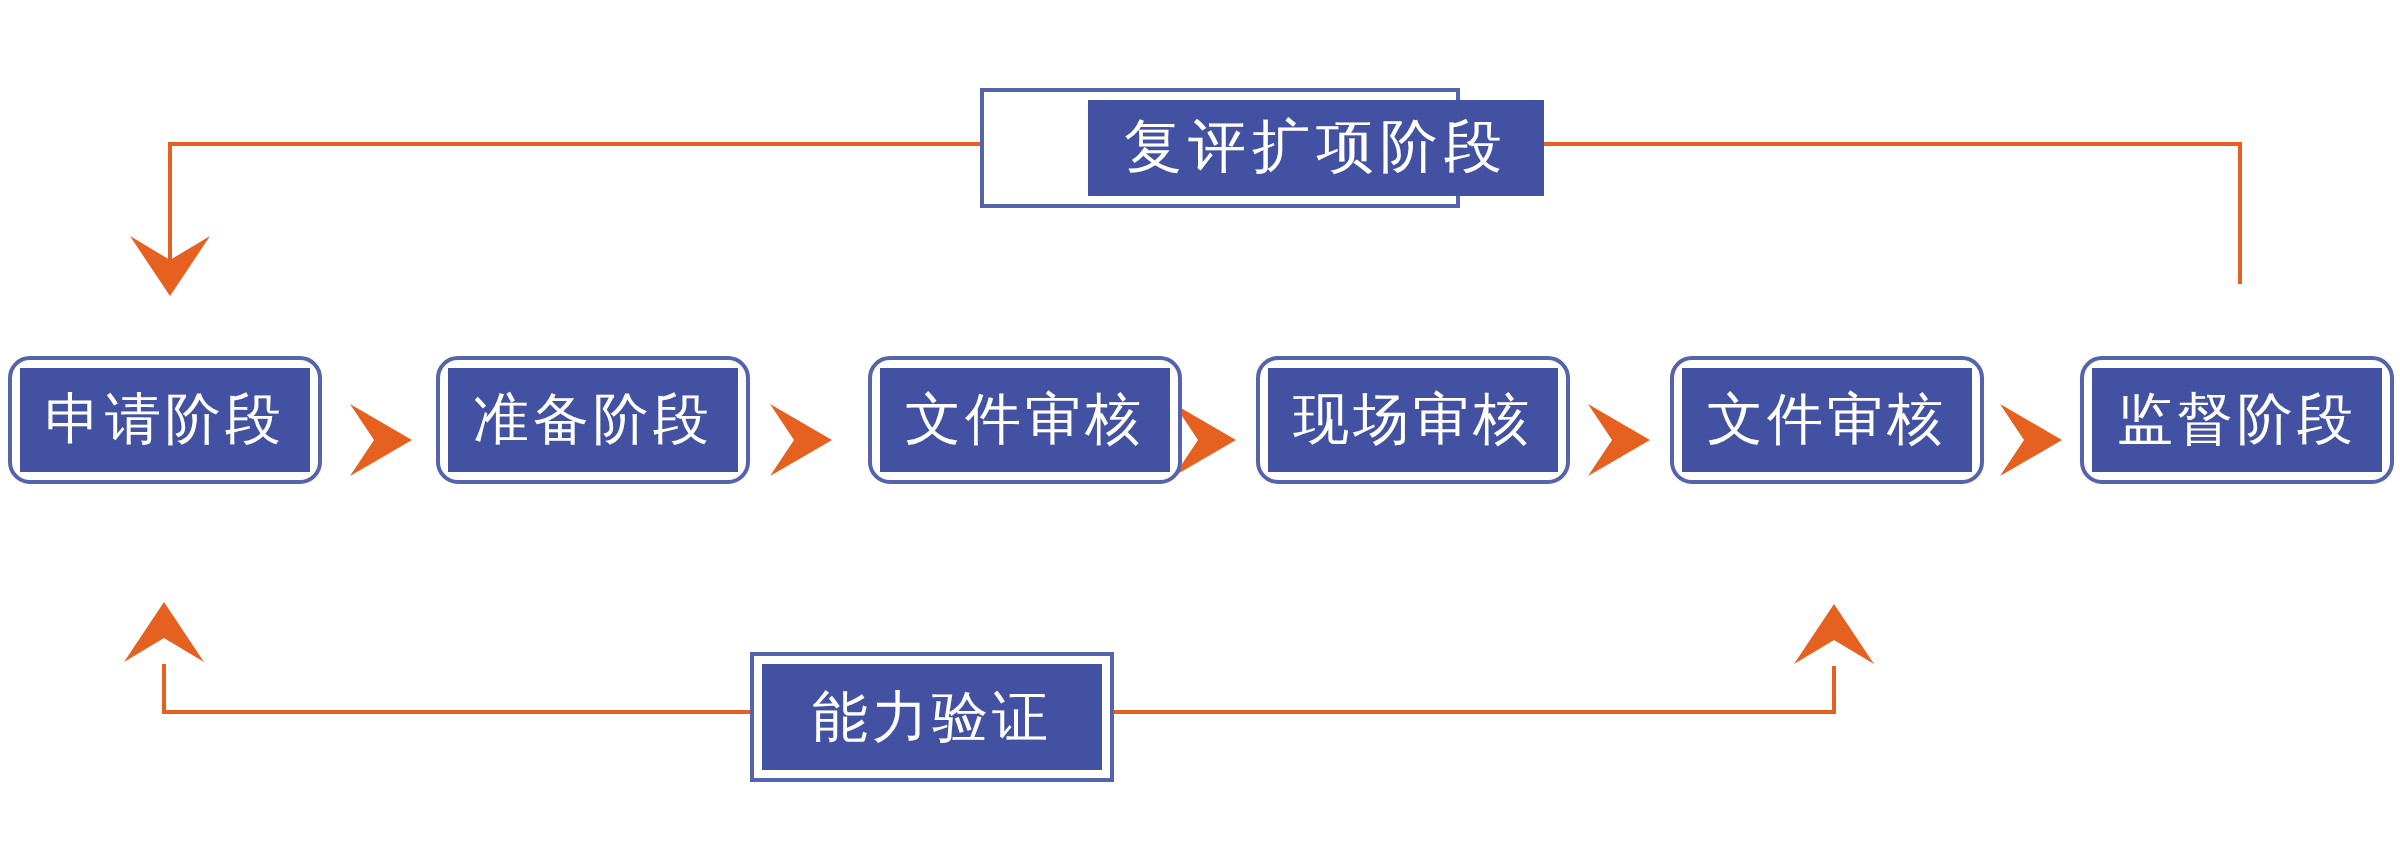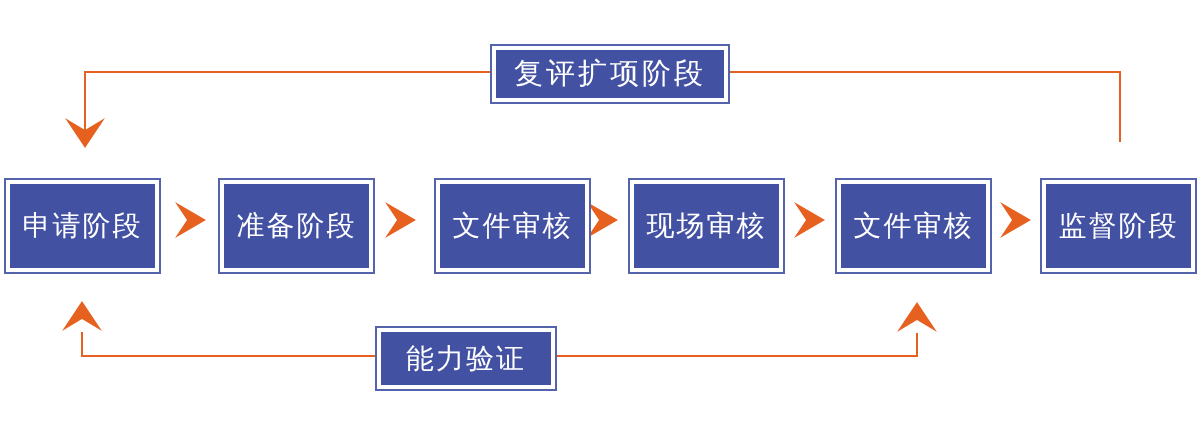--- a/index.html
+++ b/index.html
@@ -49,30 +49,30 @@
     background:var(--box-fill);
     color:var(--box-text);
     display:flex;
     align-items:center;
     justify-content:center;
     font-size:28px;
     letter-spacing:2px;
     white-space:nowrap;
   }
   
-  .stage{ top:178px; width:157px; height:96px; }
+  .stage{ top:178px; width:157px; height:64px;border-radius:11px; }
   .stage-0{ left:4px; }
   .stage-1{ left:218px; }
   .stage-2{ left:422px;margin-left:12px; }
   .stage-3{ left:628px; }
   .stage-4{ left:835px; }
   .stage-5{ left:1040px; }
   
   .loop-top{ left:490px; top:44px; width:240px; height:60px; }
-  .loop-top .node-inner{ font-size:29px; letter-spacing:3px; }
+  .loop-top .node-inner{ font-size:29px; letter-spacing:3px;margin-left:48px; }
   .loop-bottom{ left:375px; top:326px; width:182px; height:65px; }
 </style>
 </head>
 <body>
 
 <div class="canvas" style="background: rgb(255, 255, 255);">
 
   <svg class="connectors" viewBox="0 0 1200 433" aria-hidden="true">
 
     <polyline points="85,131 85,72 1120,72 1120,142"></polyline>

